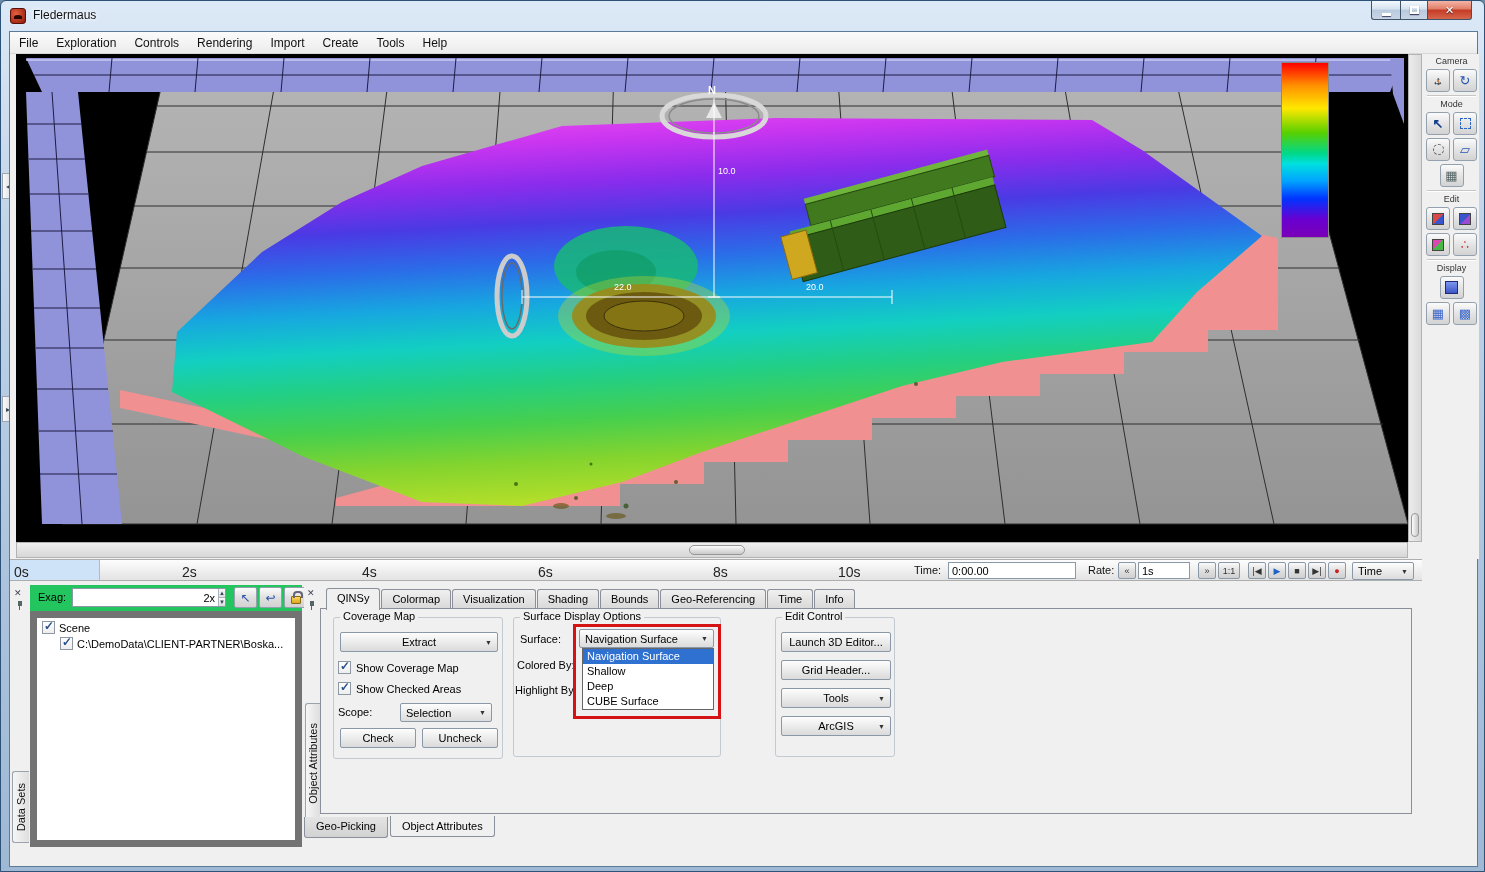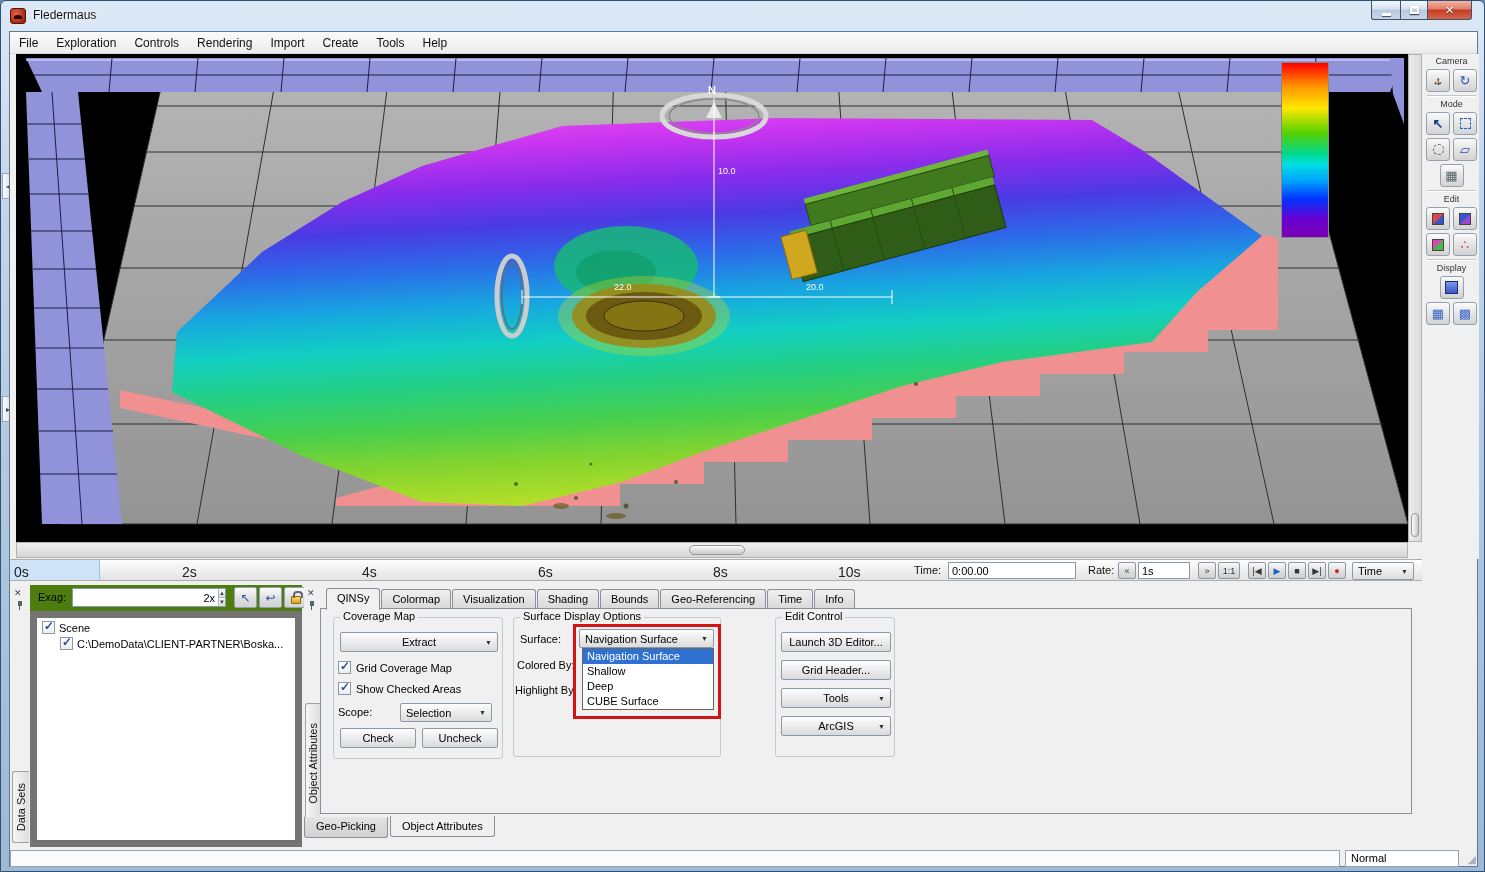--- a/index.html
+++ b/index.html
@@ -87,21 +87,21 @@
   
   .side-strip { position:absolute; left:0; top:553px; width:20px; height:262px; background:#f0f0f0; }
   .dock-x { position:absolute; left:4px; font-size:9px; color:#445; }
   .pin-icon { position:absolute; left:6px; width:8px; height:10px; }
   .pin-icon::before { content:""; position:absolute; left:2px; top:0; width:4px; height:5px; background:#566; }
   .pin-icon::after { content:""; position:absolute; left:3px; top:5px; width:1px; height:4px; background:#566; }
   .vtab-tab { position:absolute; border:1px solid #9aa2ac; border-right:none; border-radius:3px 0 0 3px;
     background:linear-gradient(90deg,#f6f6f6,#dedede); display:flex; align-items:center; justify-content:center; }
   .vtext { writing-mode:vertical-rl; transform:rotate(180deg); font-size:11px; color:#111; white-space:nowrap; }
   
-  .datasets-panel { position:absolute; left:20px; top:553px; width:272px; height:262px; background:#4d7c0f; }
+  .datasets-panel { position:absolute; left:20px; top:553px; width:272px; height:262px; background:#22c55e; }
   .dp-label { position:absolute; left:8px; top:6px; font-size:11px; }
   .spinbox { position:absolute; left:42px; top:3px; width:154px; height:19px; border:1px solid #8a98a8;
     background:#fff; display:flex; }
   .spinbox input { flex:1; border:none; outline:none; font-size:11px; text-align:right; padding-right:3px; }
   .spin-btns { width:15px; display:flex; flex-direction:column; border-left:1px solid #aab4c0; }
   .spin-btns div { flex:1; font-size:6px; line-height:8px; text-align:center; color:#345;
     background:linear-gradient(#fafafa,#ddd); }
   .spin-btns div:first-child { border-bottom:1px solid #aab4c0; }
   .mini-btn { position:absolute; top:2px; width:23px; height:21px; border:1px solid #93a0ae; border-radius:2px;
     background:linear-gradient(#fbfbfb,#e0e0e0 50%,#d2d2d2); display:flex; align-items:center;
@@ -495,21 +495,21 @@
       <div class="attr-content">
 
         <div class="group" style="left:12px; top:8px; width:170px; height:142px;">
           <span class="gtitle">Coverage Map</span>
           <div class="wbtn" style="left:6px; top:14px; width:158px;">
             <span>Extract</span>
             <span class="combo-arrow">▼</span>
           </div>
           <div class="cb-row" style="left:4px; top:43px;">
             <span class="checkbox checked"></span>
-            <span>Grid Coverage Map</span>
+            <span>Show Coverage Map</span>
           </div>
           <div class="cb-row" style="left:4px; top:64px;">
             <span class="checkbox checked"></span>
             <span>Show Checked Areas</span>
           </div>
           <span class="glabel" style="left:4px; top:88px;">Scope:</span>
           <div class="combo" style="left:66px; top:85px; width:92px;">
             <span>Selection</span>
             <span class="combo-arrow">▼</span>
           </div>
@@ -558,20 +558,15 @@
         </div>
 
       </div>
     </div>
 
     <div class="bottom-tabs">
       <div class="btab">Geo-Picking</div>
       <div class="btab active">Object Attributes</div>
     </div>
 
-    <div class="statusbar">
-      <div class="status-field"></div>
-      <div class="status-mode">Normal</div>
-      <div class="grip">◢</div>
-    </div>
 
   </div>
 </div>
 
 </body></html>

